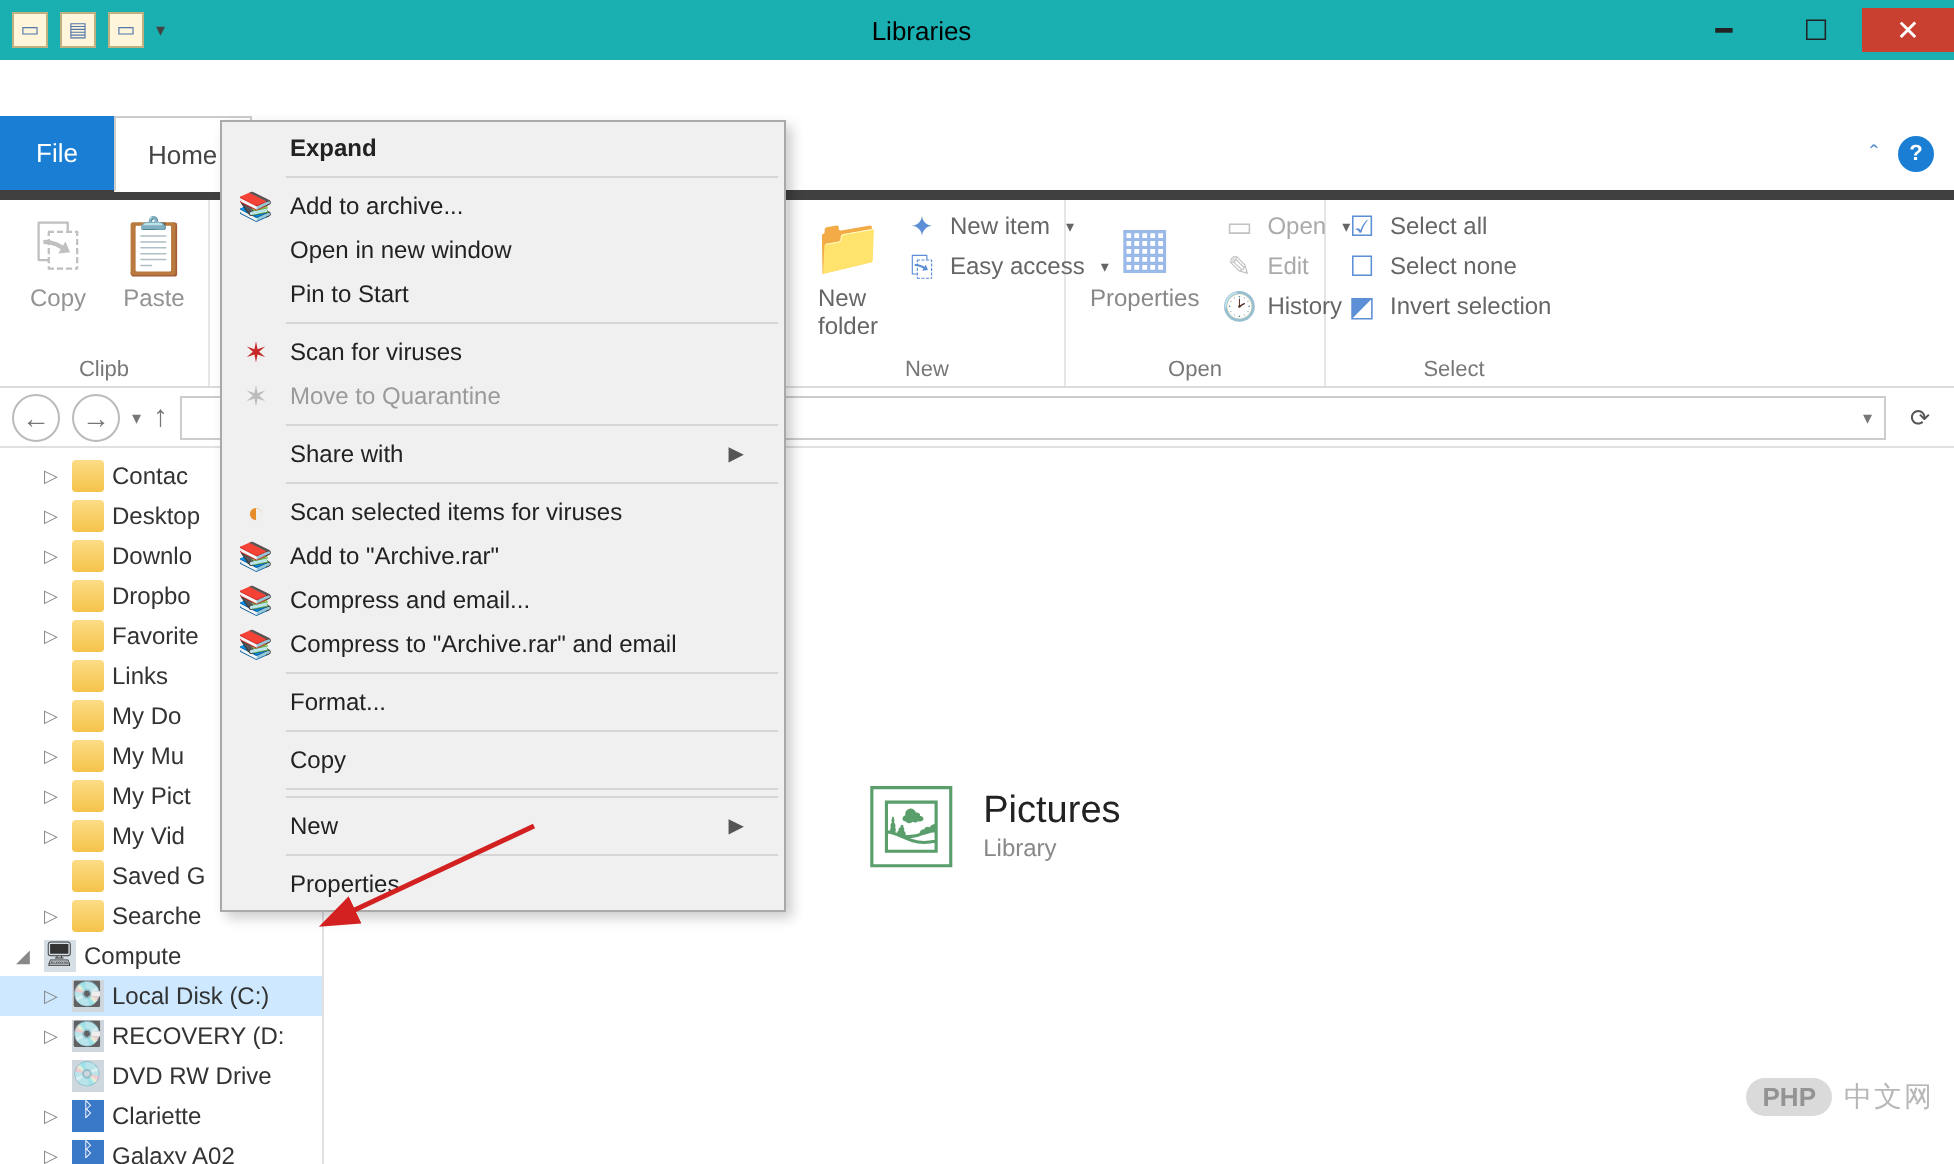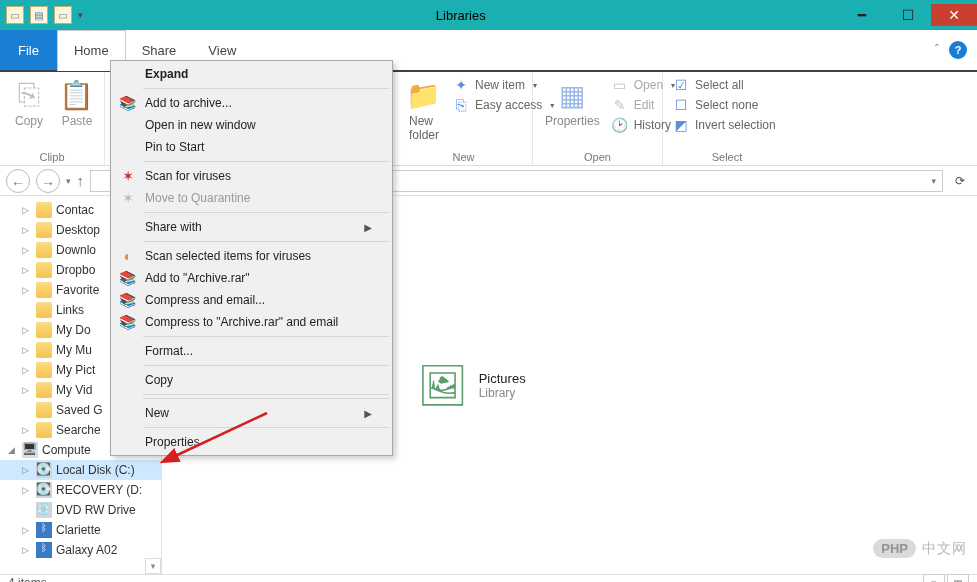--- a/index.html
+++ b/index.html
@@ -7,21 +7,21 @@
 
 .titlebar { height: 30px; background: #1aafb0; display: flex; align-items: center; justify-content: space-between; color: #fff; }
 .tb-left { display: flex; align-items: center; gap: 6px; padding-left: 6px; }
 .tb-left .qicon { width: 18px; height: 18px; background: #fff5da; border: 1px solid #c0b080; display: flex; align-items: center; justify-content: center; font-size: 10px; color: #5577aa; }
 .tb-dropdown { color: #444; font-size: 9px; }
 .tb-title { flex: 1; text-align: center; color: #000000; font-size: 13px; }
 .tb-ctrls { display: flex; }
 .tb-btn { width: 46px; height: 22px; display: flex; align-items: center; justify-content: center; font-size: 14px; }
 .tb-close { background: #c94030; color: #fff; }
 
-.menubar { height: 42px; background: #fff; border-bottom: 2px solid #404040; display: flex; align-items: stretch; position: relative; }
+.menubar { height: 42px; background: #fff; border-bottom: 5px solid #404040; display: flex; align-items: stretch; position: relative; margin-top: 28px; }
 .file-btn { background: #1a7fd4; color: #fff; padding: 0 18px; display: flex; align-items: center; font-size: 13px; }
 .menu-tab { padding: 0 16px; display: flex; align-items: center; color: #444; font-size: 13px; }
 .menu-tab.active { border: 1px solid #ccc; border-bottom: 1px solid #fff; margin-bottom: -1px; background: #fff; }
 .menu-right { margin-left: auto; display: flex; align-items: center; gap: 10px; padding-right: 10px; }
 .help-icon { width: 18px; height: 18px; border-radius: 50%; background: #1a7fd4; color: #fff; display: flex; align-items: center; justify-content: center; font-weight: bold; font-size: 11px; }
 
 .ribbon { height: 94px; background: #fff; border-bottom: 1px solid #dcdcdc; display: flex; position: relative; }
 .rgroup { border-right: 1px solid #e6e6e6; padding: 4px 8px 0 8px; display: flex; flex-direction: column; justify-content: space-between; }
 .rgroup-body { display: flex; gap: 6px; align-items: flex-start; }
 .rgroup-label { text-align: center; color: #777; font-size: 11px; padding: 2px 0; }
@@ -48,21 +48,21 @@
 .tree-item .arrow { width: 10px; color: #888; font-size: 9px; }
 .tree-item .ticon { width: 16px; height: 16px; }
 .folder-icon { background: linear-gradient(#fddc85, #f5c34b); border-radius: 2px; }
 .tree-item.selected { background: #cde8ff; }
 .tree-item.indent1 { padding-left: 22px; }
 .scrollbar-hint { position:absolute; right:0; bottom:0; width:16px; height:16px; color:#888; font-size:9px; display:flex; align-items:center; justify-content:center; border:1px solid #ddd;}
 
 .content { flex: 1; padding: 20px 40px; display: flex; gap: 120px; flex-wrap: wrap; position: relative; }
 .lib-item { display: flex; align-items: center; gap: 12px; }
 .lib-icon { width: 48px; height: 48px; display: flex; align-items: center; justify-content: center; font-size: 40px; }
-.lib-text .t1 { color: #222; font-size: 13px; }
+.lib-text .t1 { color: #222; font-size: 19px; }
 .lib-text .t2 { color: #888; font-size: 12px; }
 
 .statusbar { height: 17px; border-top: 1px solid #e0e0e0; display: flex; align-items: center; padding: 0 8px; color: #555; justify-content: space-between; }
 .view-toggles { display:flex; gap:2px; }
 .view-toggle { width:22px; height:18px; border:1px solid #ccc; display:flex; align-items:center; justify-content:center; font-size:10px; color:#777;}
 
 .context-menu { position: absolute; left: 110px; top: 60px; width: 283px; background: #f0f0f0; border: 1px solid #a9a9a9; box-shadow: 3px 3px 6px rgba(0,0,0,.2); padding: 2px; z-index: 100; }
 .cm-item { height: 22px; display: flex; align-items: center; padding-left: 32px; padding-right: 18px; position: relative; color: #222; }
 .cm-item .ci { position: absolute; left: 6px; width: 18px; height: 18px; display: flex; align-items: center; justify-content: center; font-size: 14px; }
 .cm-item .sub { margin-left: auto; font-size: 10px; color: #555; }

